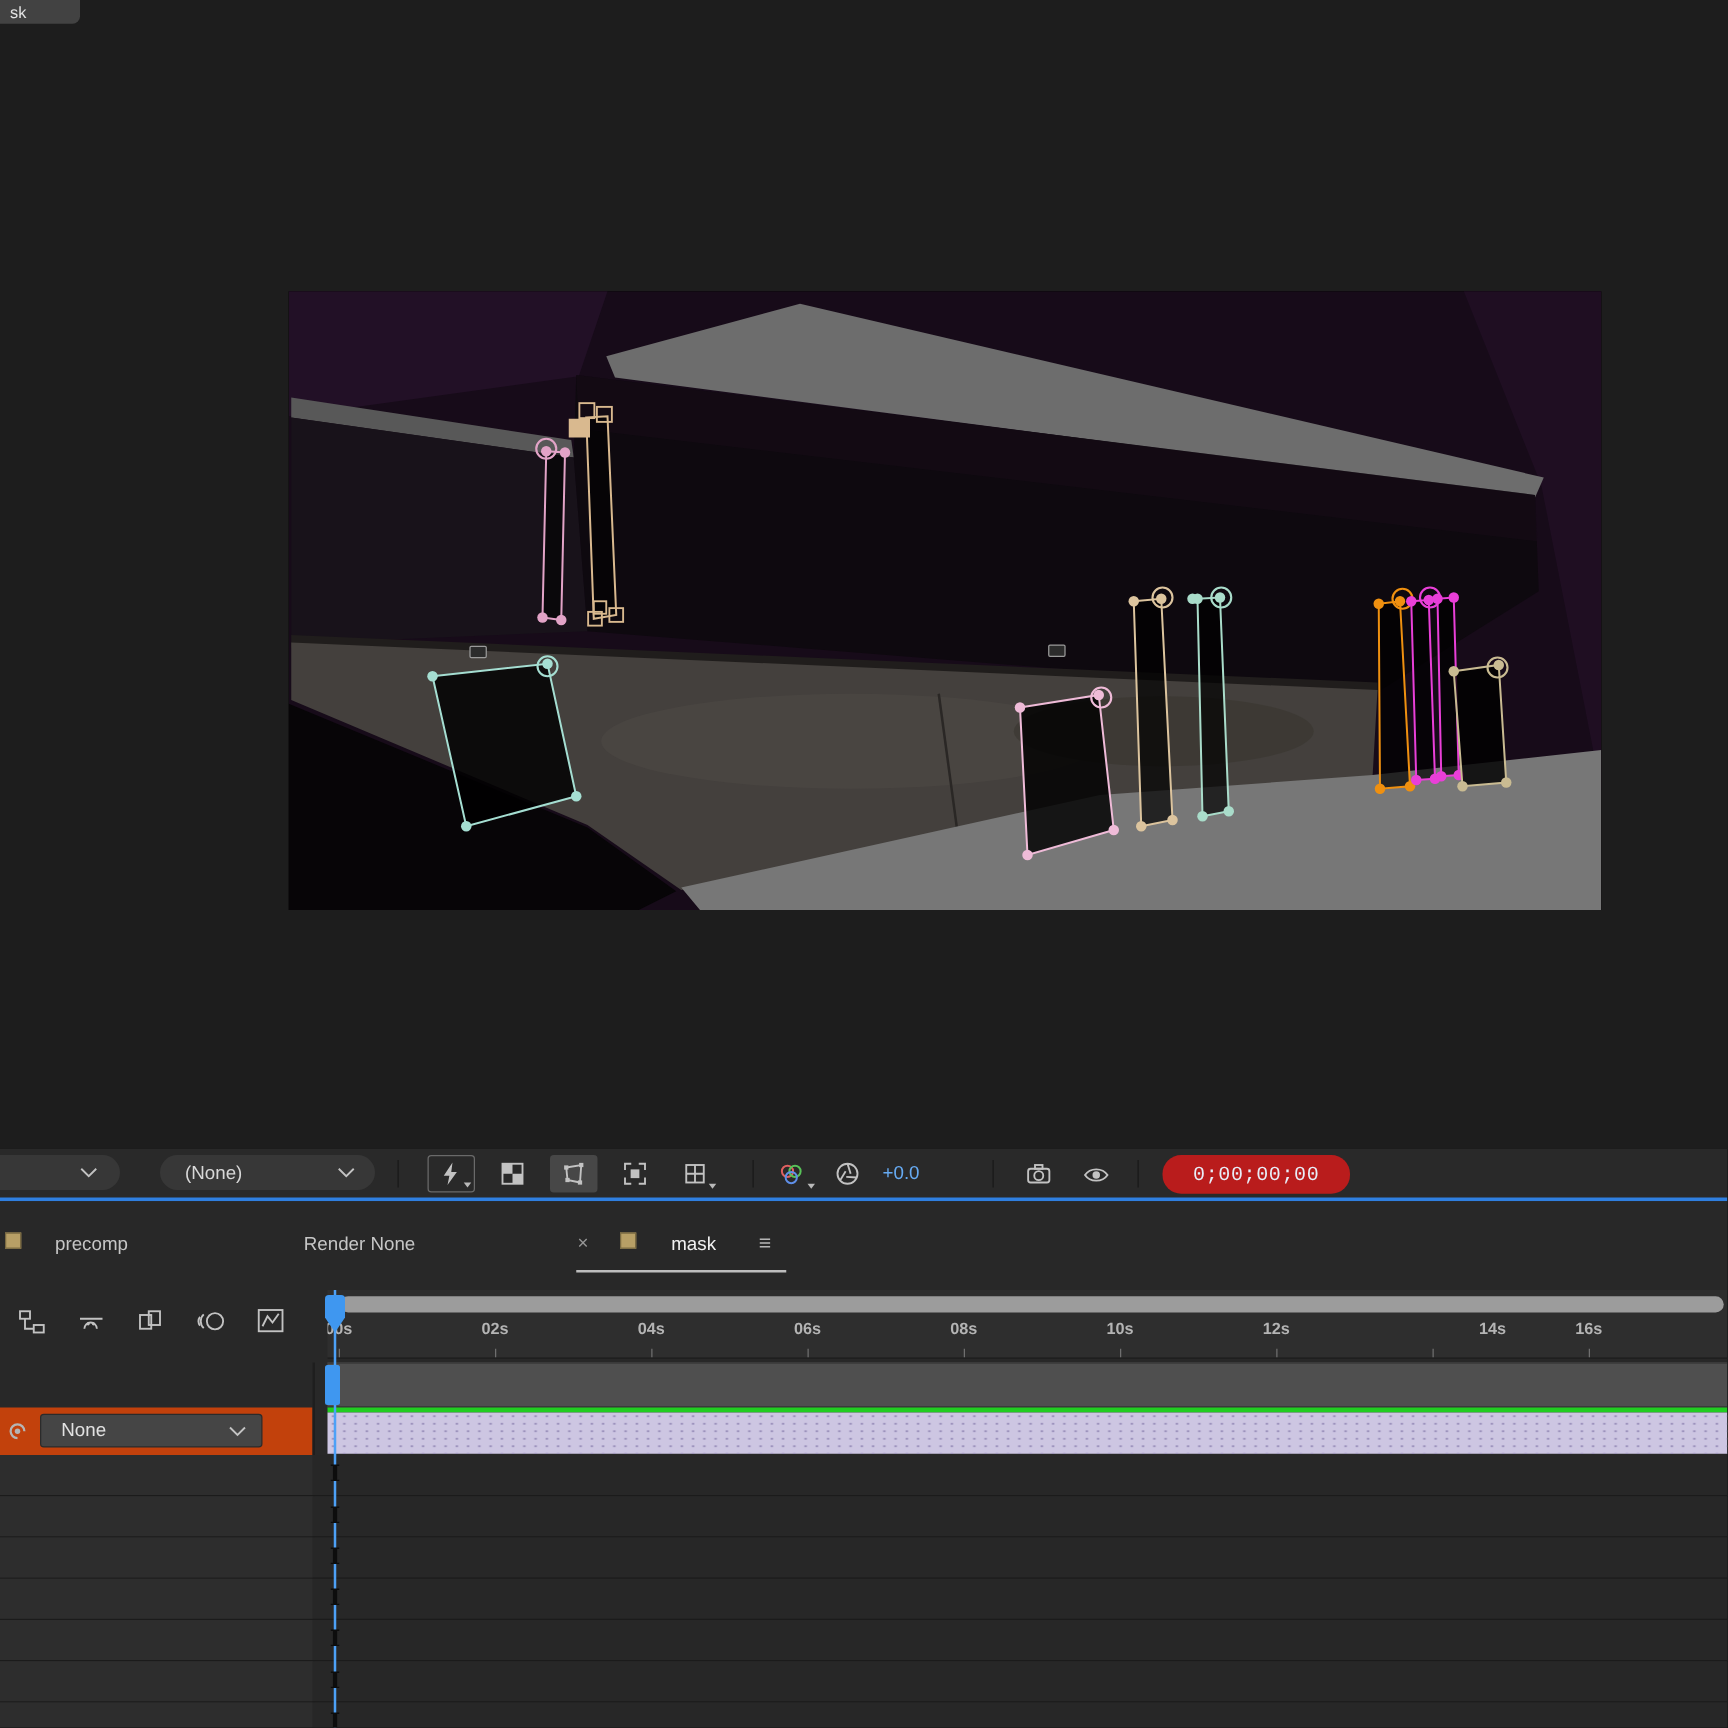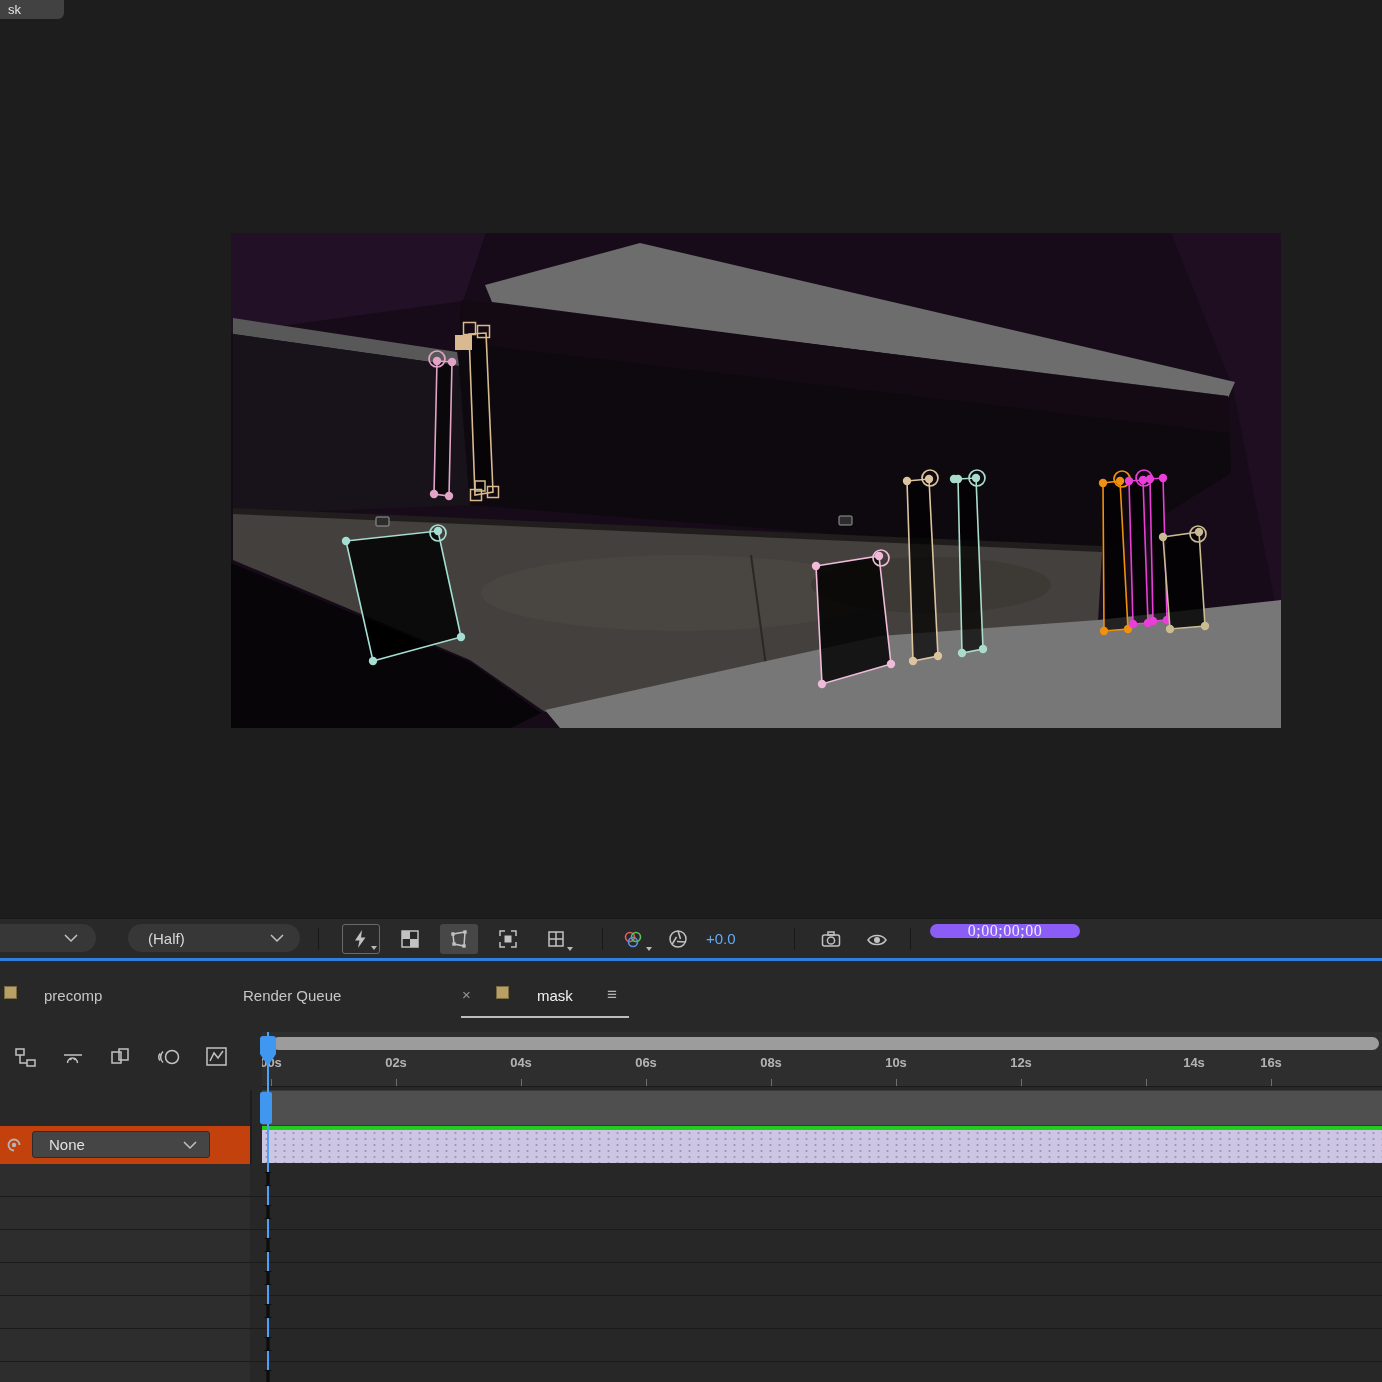--- a/index.html
+++ b/index.html
@@ -16,23 +16,23 @@
   
   #toolbar{left:0;top:918px;width:1382px;height:40px;background:#292929;border-top:1px solid #181818;}
   .pill{position:absolute;height:28px;background:#373737;border-radius:14px;display:flex;align-items:center;}
   .pill .lbl{color:#d8d8d8;font-size:15px;}
   .tb-sep{position:absolute;top:9px;width:1px;height:22px;background:#191919;}
   .tb-btn{position:absolute;top:5px;width:38px;height:30px;display:flex;align-items:center;justify-content:center;border-radius:3px;}
   .tb-btn.boxed{border:1px solid #6a6a6a;box-sizing:border-box;}
   .tb-btn.active{background:#474747;}
   .tri{width:0;height:0;border-left:3.5px solid transparent;border-right:3.5px solid transparent;border-top:4.5px solid #b9b9b9;}
   #exposure-value{position:absolute;left:706px;top:11px;color:#66aaf2;font-size:15px;}
-  #timecode{left:930px;top:5px;width:150px;height:14px;background:#8b5cf6;border-radius:15px;
+  #timecode{left:930px;top:5px;width:150px;height:31px;background:#b91c1c;border-radius:15px;
     display:flex;align-items:center;justify-content:center;color:#e8eef8;font-size:16px;
-    letter-spacing:.5px;font-family:Liberation Serif, serif;}
+    letter-spacing:.5px;font-family:Liberation Mono, monospace;}
   #panel-divider{left:0;top:958px;width:1382px;height:3px;background:#2f7fe0;}
 
   
   #timeline{left:0;top:961px;width:1382px;height:421px;background:#282828;}
   .tab-label{position:absolute;font-size:15px;color:#c6c6c6;white-space:nowrap;text-align:center;}
   .comp-icon{position:absolute;width:13px;height:13px;background:#b79f66;border:1px solid #7a6a42;box-sizing:border-box;}
   #tab-underline{left:461px;top:1016px;width:168px;height:2px;background:#bdbdbd;}
 
   .tgl-btn{position:absolute;top:1042px;width:34px;height:30px;display:flex;align-items:center;justify-content:center;border-radius:3px;}
 
@@ -200,21 +200,21 @@
       </svg>
     </div>
 
     <div id="toolbar" class="abs">
       <div class="pill" style="left:-26px;top:5px;width:122px;">
         <svg width="14" height="9" viewBox="0 0 14 9" style="position:absolute;right:18px;">
             <polyline class="ic" points="1,1 7,7 13,1"></polyline>
           </svg>
       </div>
       <div class="pill" style="left:128px;top:5px;width:172px;">
-        <span class="lbl" style="padding-left:20px;">(Half)</span>
+        <span class="lbl" style="padding-left:20px;">(None)</span>
         <svg width="14" height="9" viewBox="0 0 14 9" style="position:absolute;right:16px;">
             <polyline class="ic" points="1,1 7,7 13,1"></polyline>
           </svg>
       </div>
 
       <div class="tb-sep" style="left:318px;"></div>
 
       <div class="tb-btn boxed" style="left:342px;">
         <svg width="22" height="22" viewBox="0 0 22 22">
           <polygon class="icf" points="12,2 5,12.5 9.5,12.5 8,20 15.5,9.5 11,9.5"></polygon>
@@ -296,21 +296,21 @@
     </div>
   </div>
 
   <div id="panel-divider" class="abs"></div>
 
   <div id="timeline" class="abs"></div>
 
   <div class="abs" style="left:0;top:961px;width:1382px;height:56px;">
     <div class="comp-icon" style="left:4px;top:25px;"></div>
     <span class="tab-label" style="left:44px;top:26px;">precomp</span>
-    <span class="tab-label" style="left:243px;top:26px;">Render Queue</span>
+    <span class="tab-label" style="left:243px;top:26px;">Render None</span>
     <span class="tab-label" style="left:462px;top:25px;color:#969696;">×</span>
     <div class="comp-icon" style="left:496px;top:25px;"></div>
     <span class="tab-label" style="left:537px;top:26px;color:#f2f2f2;">mask</span>
     <span class="tab-label" style="left:607px;top:24px;color:#b4b4b4;font-size:17px;">≡</span>
   </div>
   <div id="tab-underline" class="abs"></div>
 
   <div class="tgl-btn" style="left:8px;">
     <svg width="24" height="24" viewBox="0 0 24 24">
       <rect class="ic" x="3" y="4" width="8" height="6"></rect>

